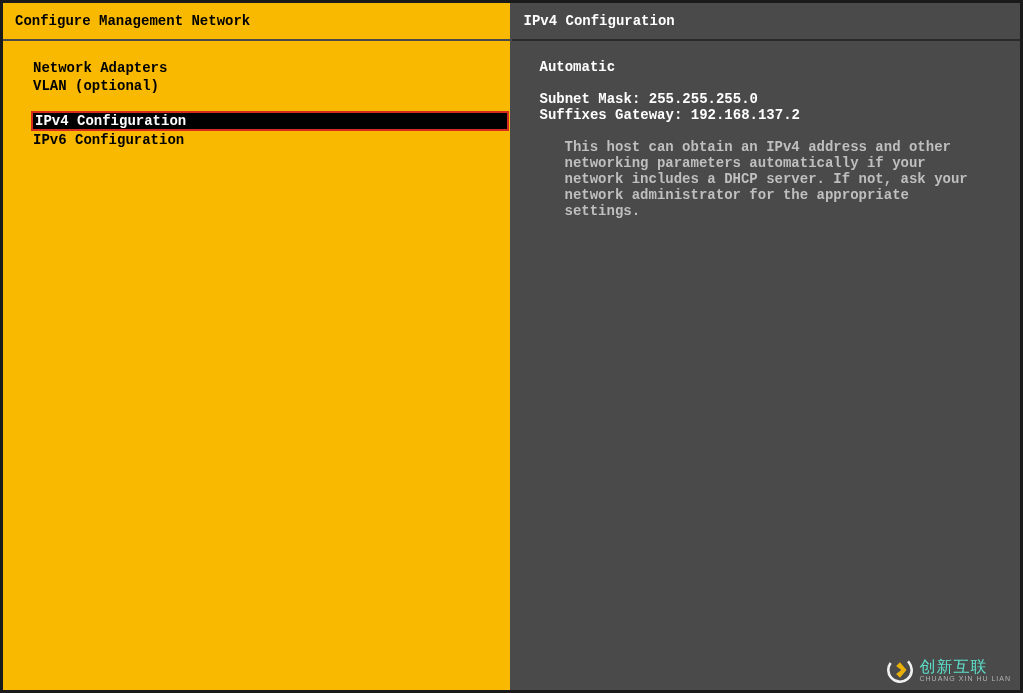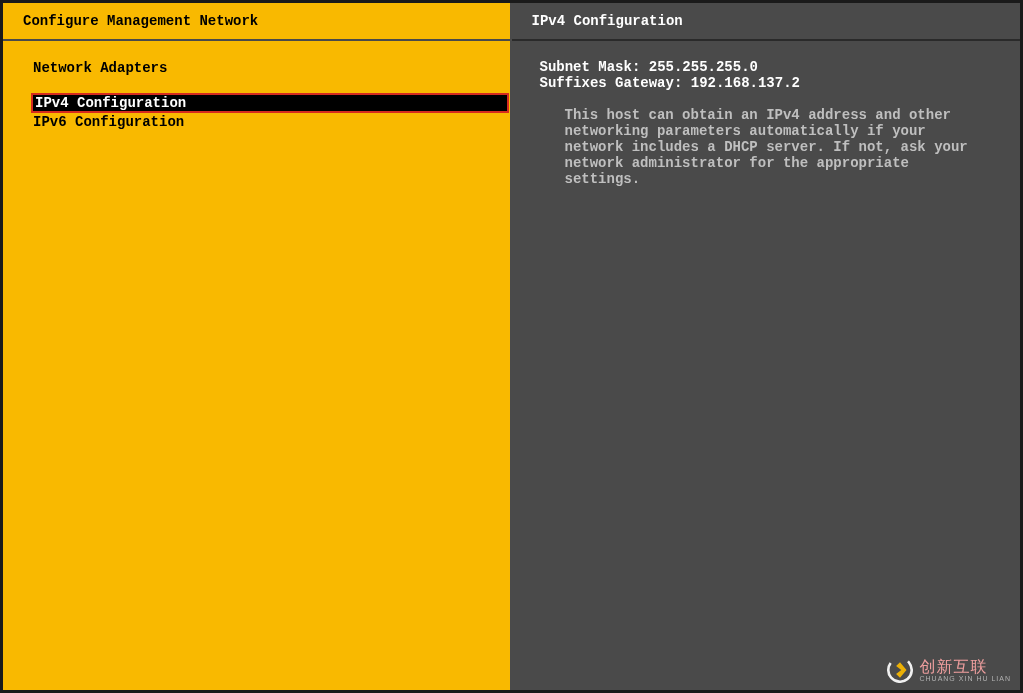--- a/index.html
+++ b/index.html
@@ -31,21 +31,21 @@
     flex-direction: column;
   }
   .right-panel {
     width: 50%;
     background: #4a4a4a;
     display: flex;
     flex-direction: column;
   }
   .panel-header {
     height: 38px;
-    padding: 6px 20px;
+    padding: 6px 12px;
     display: flex;
     align-items: center;
   }
   .left-panel .panel-header {
     color: #000;
     border-bottom: 2px solid #4a4a4a;
     font-weight: bold;
   }
   .right-panel .panel-header {
     color: #fff;
@@ -103,21 +103,21 @@
   .watermark-icon {
     width: 26px;
     height: 26px;
   }
   .watermark-text {
     display: flex;
     flex-direction: column;
     line-height: 1;
   }
   .watermark-main {
-    color: #fca5a5;
+    color: #5eead4;
     font-family: sans-serif;
     font-size: 16px;
     font-weight: normal;
     letter-spacing: 1px;
   }
   .watermark-sub {
     color: #bbb;
     font-family: sans-serif;
     font-size: 7px;
     font-weight: normal;
@@ -129,32 +129,34 @@
 
 <div class="container">
 
   <div class="left-panel">
     <div class="panel-header">
       <span>Configure Management Network</span>
     </div>
     <div class="panel-body">
       <ul class="menu-list" id="menu-list">
           <li class="menu-item">Network Adapters</li>
+          <li class="menu-item">VLAN (optional)</li>
           <li class="menu-gap"></li>
           <li class="menu-item selected">IPv4 Configuration</li>
           <li class="menu-item prev-selected">IPv6 Configuration</li>
         </ul>
     </div>
   </div>
 
   <div class="right-panel">
     <div class="panel-header">
       <span>IPv4 Configuration</span>
     </div>
     <div class="panel-body">
+      <div class="detail-mode">Automatic</div>
       <div class="detail-line"><span>Subnet Mask:</span> <span>255.255.255.0</span></div>
       <div class="detail-line"><span>Suffixes Gateway:</span> <span>192.168.137.2</span></div>
       <div class="detail-help">This host can obtain an IPv4 address and other networking parameters automatically if your network includes a DHCP server. If not, ask your network administrator for the appropriate settings.</div>
     </div>
   </div>
 
 </div>
 
 <div class="watermark">
   <svg class="watermark-icon" viewBox="0 0 40 40">

